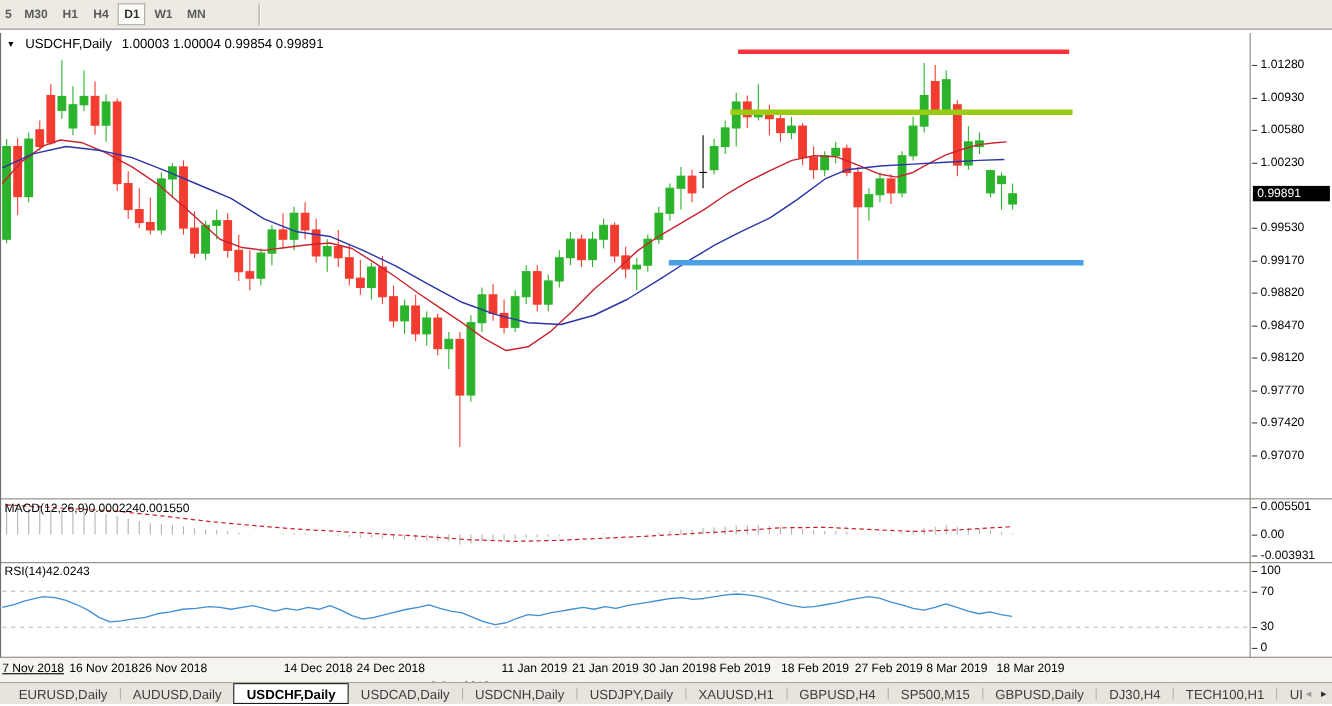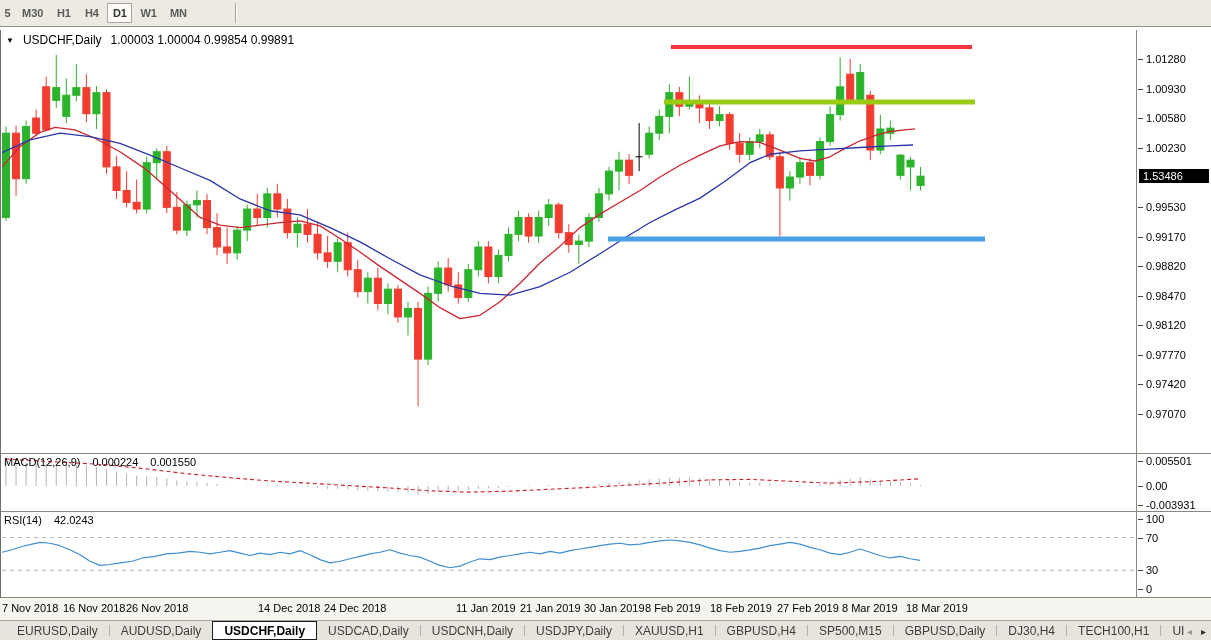--- a/index.html
+++ b/index.html
@@ -27,21 +27,21 @@
   .groove { position:absolute; left:0; width:1211px; height:2px; border-top:1px solid #8a887e; background:#fff; }
   .line-bottom { position:absolute; top:597px; left:0; width:1211px; height:1px; background:#8a887e; }
   .v-axis-sep { position:absolute; left:1136px; top:30px; width:1px; height:568px; background:#8a887e; }
   .v-left { position:absolute; left:0; top:30px; width:1px; height:568px; background:#6f6f6f; }
   .time-axis { position:absolute; left:0; top:598px; width:1211px; height:22px; background:#f6f4ef; }
   
   #chart-canvas { position:absolute; left:0; top:0; width:1211px; height:642px; }
   
   .chart-title { position:absolute; left:6px; top:33px; font-size:12px; color:#000; display:flex; gap:9px; align-items:center; }
   .chart-title .tri { font-size:8px; color:#000; }
-  .ind-label { position:absolute; font-size:11px; color:#000; display:flex; gap:12px; }
+  .ind-label { position:absolute; font-size:11px; color:#000; display:flex; gap:0; }
   .yl  { position:absolute; left:1146px; font-size:11px; color:#000; line-height:12px; white-space:nowrap; }
   .ytick { position:absolute; left:1138px; width:5px; height:1px; background:#444; }
   .price-badge { position:absolute; left:1139px; width:70px; height:14px; background:#000; color:#fff; font-size:11px; line-height:14px; padding-left:4px; }
   .dl { position:absolute; top:602px; font-size:11px; color:#000; white-space:nowrap; }
   
   .tabbar {
     position:absolute; left:0; top:620px; width:1211px; height:20px;
     background:#e7e4dd; border-top:1px solid #a9a69c;
     display:flex; align-items:stretch; padding-left:6px; font-size:12px; color:#3d3d3d;
   }
@@ -411,24 +411,24 @@
       <div class="ytick" style="top: 505px;"></div>
       <div class="yl" style="top: 499px;">-0.003931</div>
       <div class="ytick" style="top: 519px;"></div>
       <div class="yl" style="top: 513px;">100</div>
       <div class="ytick" style="top: 538px;"></div>
       <div class="yl" style="top: 532px;">70</div>
       <div class="ytick" style="top: 570px;"></div>
       <div class="yl" style="top: 564px;">30</div>
       <div class="ytick" style="top: 589px;"></div>
       <div class="yl" style="top: 583px;">0</div>
-      <div class="price-badge" style="top: 169px;">1.53486</div>
+      <div class="price-badge" style="top: 169px;">0.99891</div>
     </div>
   <div id="date-labels">
-      <div class="dl" style="left: 2px;">7 Nov 2018</div>
+      <div class="dl" style="left: 2px; text-decoration: underline;">7 Nov 2018</div>
       <div class="dl" style="left: 63px;">16 Nov 2018</div>
       <div class="dl" style="left: 126px;">26 Nov 2018</div>
       <div class="dl" style="left: 192px; margin-top: 44px;">5 Dec 2018</div>
       <div class="dl" style="left: 258px;">14 Dec 2018</div>
       <div class="dl" style="left: 324px;">24 Dec 2018</div>
       <div class="dl" style="left: 391px; margin-top: 16px;">2 Jan 2019</div>
       <div class="dl" style="left: 456px;">11 Jan 2019</div>
       <div class="dl" style="left: 520px;">21 Jan 2019</div>
       <div class="dl" style="left: 584px;">30 Jan 2019</div>
       <div class="dl" style="left: 645px;">8 Feb 2019</div>

